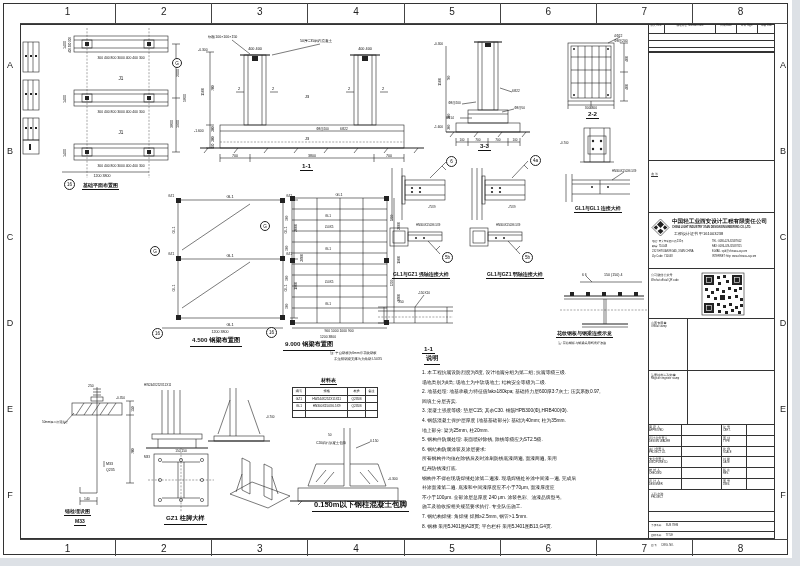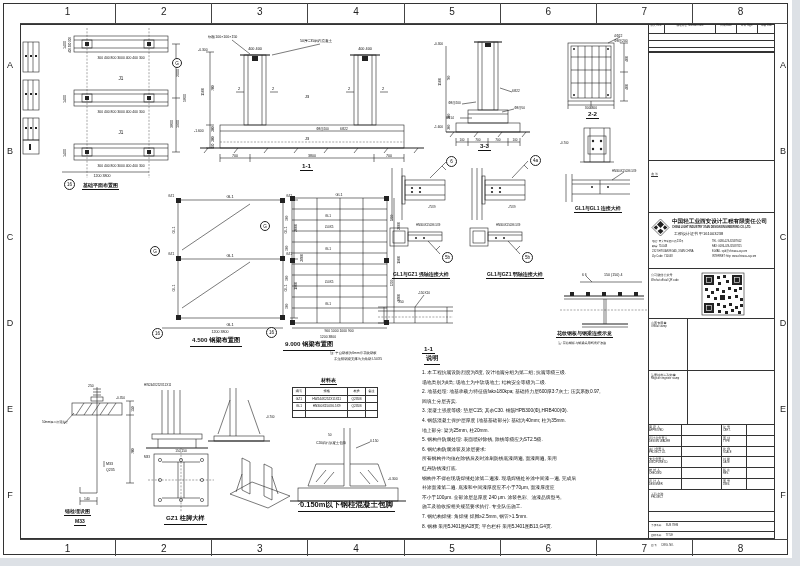--- a/index.html
+++ b/index.html
@@ -627,21 +627,21 @@
     <line x1="16" y1="75" x2="12" y2="79"></line>
       <line x1="44" y1="75" x2="40" y2="79"></line>
       <line x1="72" y1="75" x2="68" y2="79"></line>
       <line x1="100" y1="75" x2="96" y2="79"></line>
     <text x="42" y="10" font-size="3.2">50</text>
     <line x1="70" y1="22" x2="84" y2="16"></line>
     <text x="30" y="18" font-size="3.4">C20细石混凝土包脚</text>
     <text x="84" y="16" font-size="3.4">0.150</text>
     <text x="102" y="54" font-size="3.4">-0.300</text>
   </svg>
-  <div class="a ttlBig" style="left:298px;top:500px">0.150m以下钢柱混凝土包脚</div>
+  <div class="a ttlBig" style="left:312px;top:500px">0.150m以下钢柱混凝土包脚</div>
 
   <div class="a ttl" style="left:424px;top:354px">说明</div>
   <div class="a" style="left:422px;top:368px;width:228px">
     <div class="note-line">1. 本工程抗震设防烈度为8度, 设计地震分组为第二组; 抗震等级三级.</div>
     <div class="note-line">    场地类别为Ⅱ类; 场地土为中软场地土; 结构安全等级为二级.</div>
     <div class="note-line">2. 地基处理: 地基承载力特征值fak≥180kpa; 基础持力层600厚3:7灰土; 压实系数0.97,</div>
     <div class="note-line">    回填土分层夯实.</div>
     <div class="note-line">3. 混凝土强度等级: 垫层C15; 其余C30. 钢筋HPB300(Φ),HRB400(Φ).</div>
     <div class="note-line">4. 钢筋混凝土保护层厚度 (地基基础部分): 基础为40mm; 柱为35mm.</div>
     <div class="note-line">    地上部分: 梁为25mm, 柱20mm.</div>

